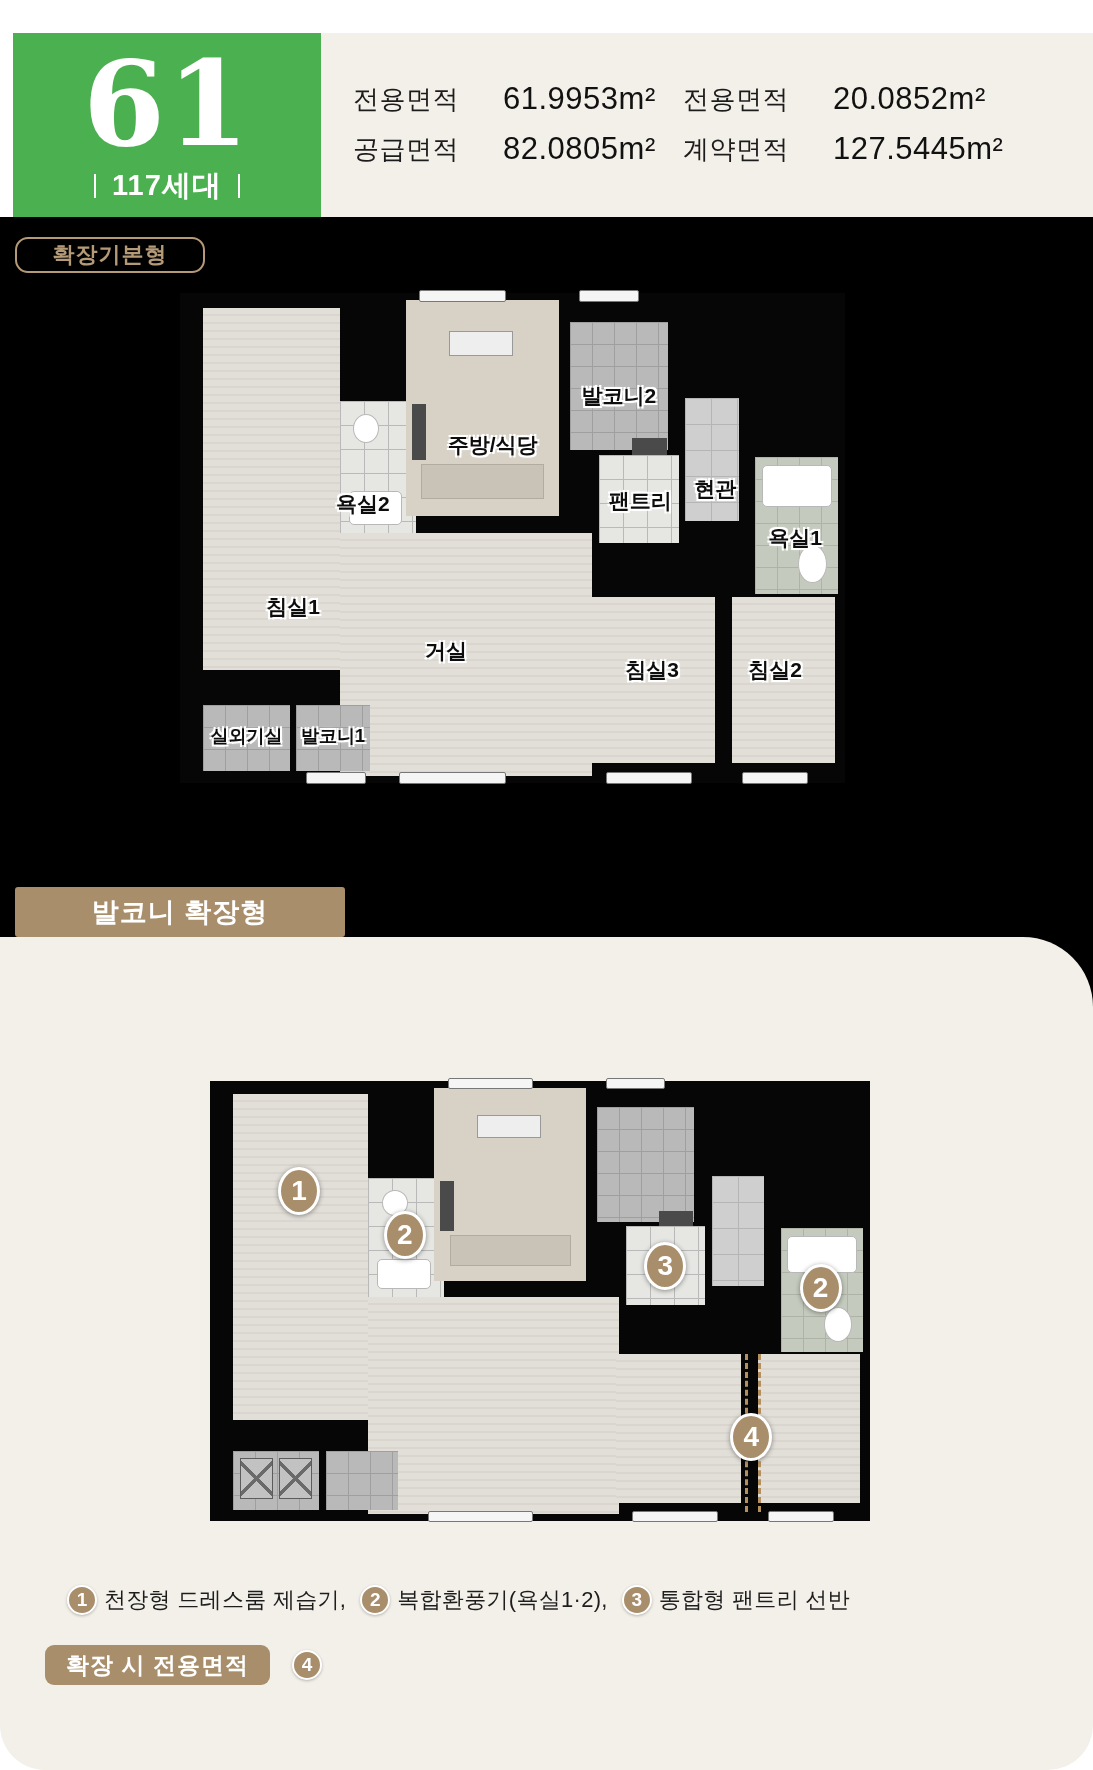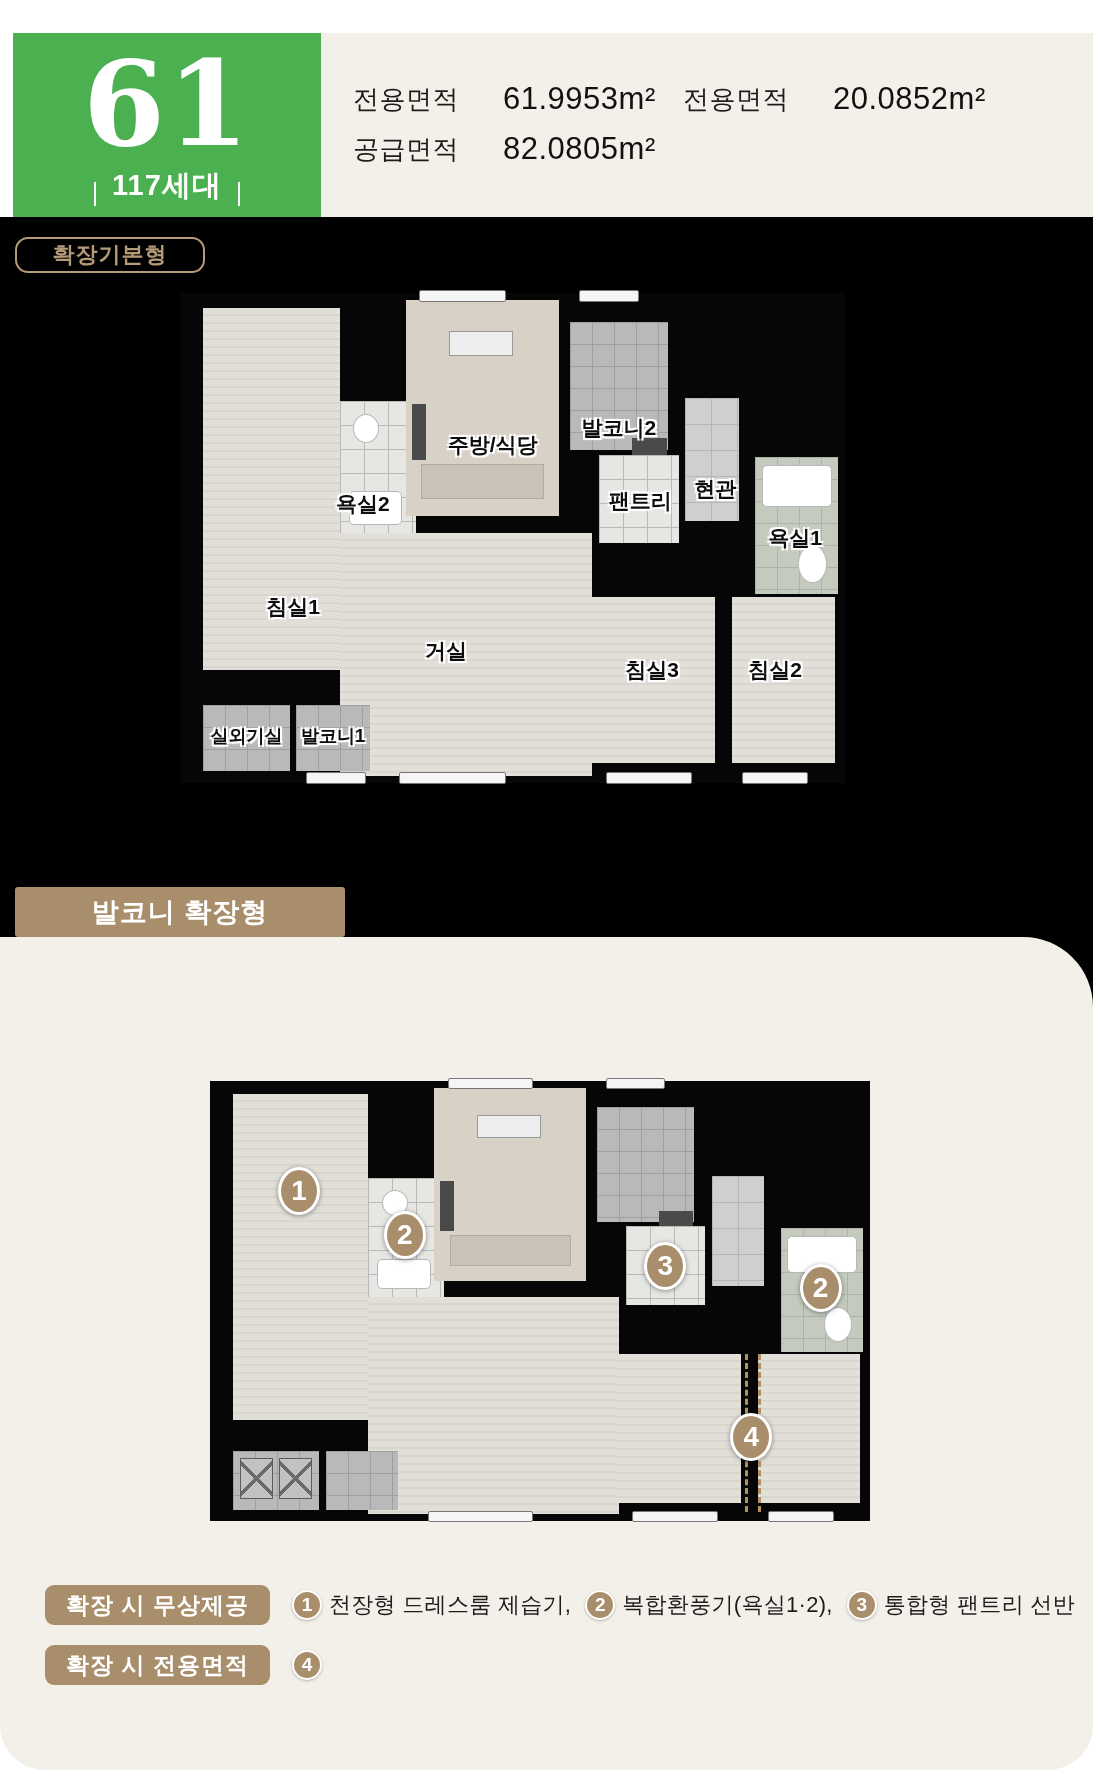--- a/index.html
+++ b/index.html
@@ -5,21 +5,21 @@
   * { margin:0; padding:0; box-sizing:border-box; }
   body { background:#ffffff; font-family:"Liberation Sans","DejaVu Sans",sans-serif; }
   #canvas { position:relative; width:1093px; height:1770px; background:#ffffff; overflow:hidden; }
   .abs { position:absolute; }
 
   
   .unit-box { left:13px; top:33px; width:308px; height:184px; background:#4bb04f;
     display:flex; flex-direction:column; align-items:center; justify-content:center; z-index:2; }
   .unit-number { font-family:"DejaVu Serif","Liberation Serif",serif; font-weight:700;
     font-size:118px; line-height:1.02; color:#ffffff; letter-spacing:2px; }
-  .household { display:flex; align-items:flex-end; gap:16px; margin-top:2px; }
+  .household { display:flex; align-items:center; gap:16px; margin-top:2px; }
   .household .bar { width:2px; height:24px; background:#ffffff; }
   .household .txt { color:#ffffff; font-weight:700; font-size:29px; letter-spacing:1px; }
 
   .info-panel { left:321px; top:33px; width:772px; height:184px; background:#f3f0e9;
     display:grid; grid-template-columns:330px auto; grid-auto-rows:34px; align-content:center;
     row-gap:16px; padding-left:32px; z-index:2; }
   .area-cell { display:flex; align-items:flex-end; white-space:nowrap; }
   .area-label { font-size:26px; color:#1c1c1c; width:128px; letter-spacing:0.5px; }
   .area-value { font-size:31px; font-weight:400; color:#111111; margin-left:22px; letter-spacing:0.5px; }
 
@@ -115,20 +115,24 @@
       <span class="area-value">61.9953m²</span>
     </div>
     <div class="area-cell">
       <span class="area-label">전용면적</span>
       <span class="area-value">20.0852m²</span>
     </div>
     <div class="area-cell">
       <span class="area-label">공급면적</span>
       <span class="area-value">82.0805m²</span>
     </div>
+    <div class="area-cell">
+      <span class="area-label">계약면적</span>
+      <span class="area-value">127.5445m²</span>
+    </div>
   </div>
 
   <div class="abs black-bg"></div>
 
   <div class="abs badge-outline">확장기본형</div>
 
   <div class="plan" style="left:180px; top:293px; width:665px; height:490px;">
 
     <div class="room wood" style="left:3.5%;top:3%;width:20.5%;height:74%;"></div>
     <div class="room tile-light" style="left:24%;top:22%;width:11.5%;height:27%;">
@@ -157,21 +161,21 @@
     <div class="window" style="left:36%;top:-0.6%;width:13%;height:2.4%;"></div>
     <div class="window" style="left:60%;top:-0.6%;width:9%;height:2.4%;"></div>
     <div class="window" style="left:19%;top:97.8%;width:9%;height:2.4%;"></div>
     <div class="window" style="left:33%;top:97.8%;width:16%;height:2.4%;"></div>
     <div class="window" style="left:64%;top:97.8%;width:13%;height:2.4%;"></div>
     <div class="window" style="left:84.5%;top:97.8%;width:10%;height:2.4%;"></div>
 
     <div class="room-label" style="left:17%;top:64%;">침실1</div>
     <div class="room-label" style="left:27.5%;top:43%;">욕실2</div>
     <div class="room-label" style="left:47%;top:31%;">주방/식당</div>
-    <div class="room-label" style="left:66%;top:21%;margin-top:32px;">발코니2</div>
+    <div class="room-label" style="left:66%;top:21%;">발코니2</div>
     <div class="room-label" style="left:69.2%;top:42.5%;">팬트리</div>
     <div class="room-label" style="left:80.5%;top:40%;">현관</div>
     <div class="room-label" style="left:92.5%;top:50%;">욕실1</div>
     <div class="room-label" style="left:40%;top:73%;">거실</div>
     <div class="room-label" style="left:71%;top:77%;">침실3</div>
     <div class="room-label" style="left:89.5%;top:77%;">침실2</div>
     <div class="room-label small" style="left:10%;top:90.5%;text-align:center;">실외기실</div>
     <div class="room-label small" style="left:23%;top:90.5%;">발코니1</div>
   </div>
 
@@ -217,21 +221,20 @@
     <div class="dashed-wall" style="left:81%;top:62%;height:36%;"></div>
 
     <div class="marker" style="left:13.5%;top:25%;">1</div>
     <div class="marker" style="left:29.5%;top:35%;">2</div>
     <div class="marker" style="left:69%;top:42%;">3</div>
     <div class="marker" style="left:92.5%;top:47%;">2</div>
     <div class="marker" style="left:82%;top:81%;">4</div>
   </div>
 
   <div class="legend-row" style="top:1585px;">
-    <div class="legend-badge">확장 시 무상제공</div>
     <div class="legend-items">
       <div class="legend-item">
         <span class="legend-num">1</span>
         <span class="legend-text">천장형 드레스룸 제습기,</span>
       </div>
       <div class="legend-item">
         <span class="legend-num">2</span>
         <span class="legend-text">복합환풍기(욕실1·2),</span>
       </div>
       <div class="legend-item">

